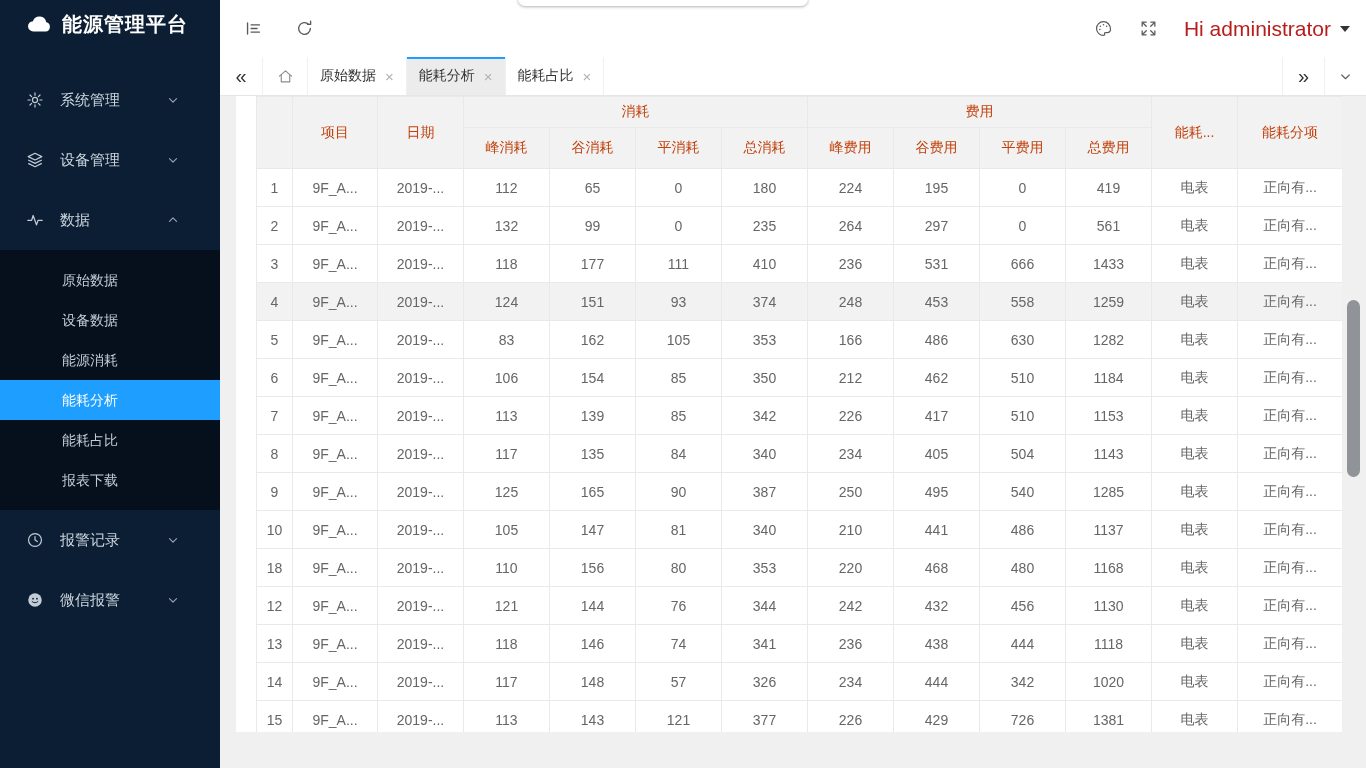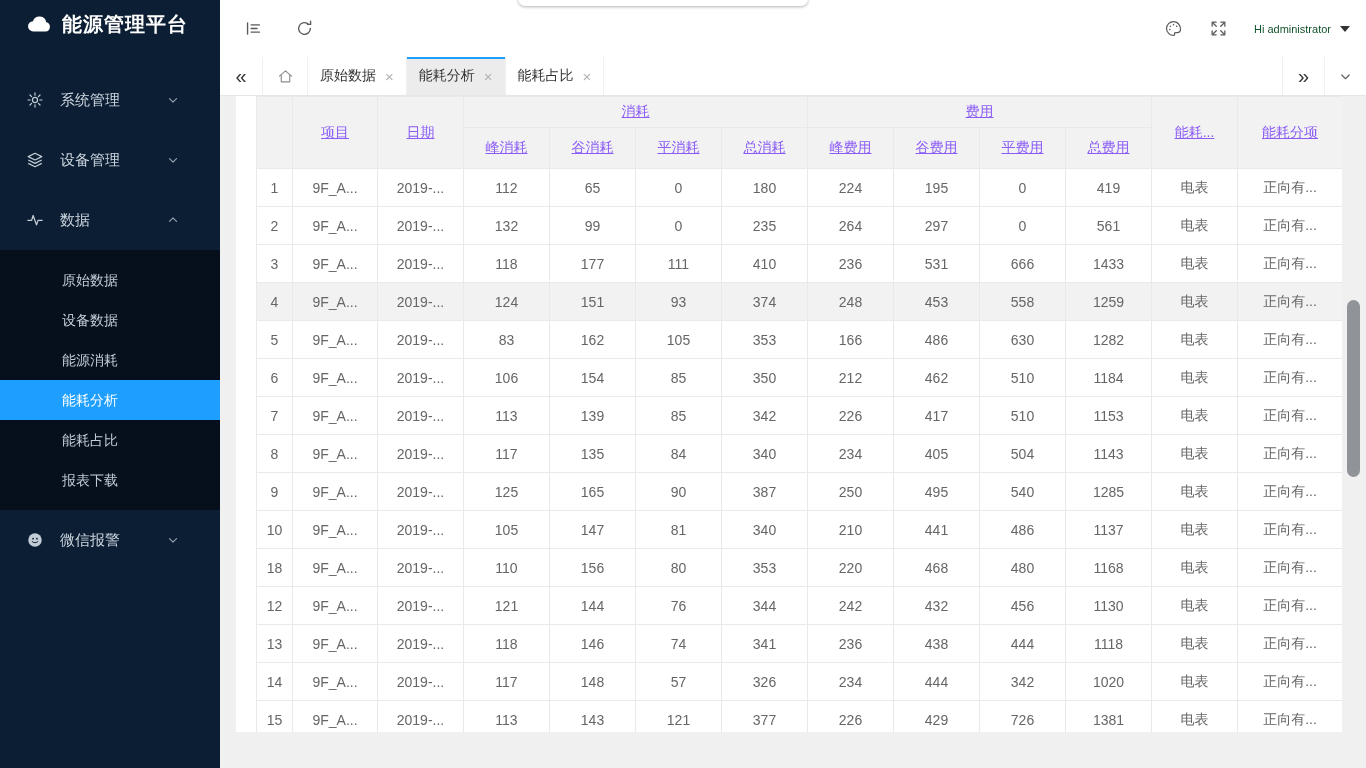--- a/index.html
+++ b/index.html
@@ -24,21 +24,21 @@
   .submenu{background:var(--submenu-bg);padding:10px 0;}
   .sub-item{height:40px;line-height:40px;padding-left:62px;color:#c2ccd6;font-size:14px;cursor:pointer;white-space:nowrap;}
   .sub-item.active{background:var(--accent);color:#fff;}
 
   
   .header{position:absolute;left:220px;top:0;right:0;height:57px;background:#fff;}
   .hdr-left{position:absolute;left:24px;top:0;height:57px;display:flex;align-items:center;gap:32px;}
   .hdr-right{position:absolute;right:16px;top:0;height:57px;display:flex;align-items:center;gap:26px;}
   .hdr-icon{width:19px;height:19px;color:#595959;cursor:pointer;}
   .user-wrap{display:flex;align-items:center;gap:9px;cursor:pointer;}
-  .user-label{font-size:11px;color:#14532d;}
+  .user-label{font-size:21px;color:#b91c1c;}
   .caret{width:0;height:0;border-left:5px solid transparent;border-right:5px solid transparent;border-top:6px solid #333;}
   .notch{position:absolute;left:298px;top:-3px;width:290px;height:9px;background:#fff;border-radius:0 0 7px 7px;box-shadow:0 1px 3px rgba(0,0,0,.3);}
 
   
   .tabbar{position:absolute;left:220px;top:57px;right:0;height:39px;background:#fff;border-bottom:1px solid #e6e6e6;display:flex;align-items:stretch;}
   .tb-btn{width:42px;display:flex;align-items:center;justify-content:center;font-size:20px;color:#333;cursor:pointer;}
   .tb-home{width:46px;display:flex;align-items:center;justify-content:center;border-left:1px solid #f0f0f0;border-right:1px solid #f0f0f0;cursor:pointer;}
   .tb-home .icn{width:17px;height:17px;color:#8c8c8c;}
   .tab{padding:0 12px;display:flex;align-items:center;font-size:14px;color:#333;border-right:1px solid #f0f0f0;position:relative;cursor:pointer;white-space:nowrap;}
   .tab .close{color:#b1b1b1;font-size:15px;margin-left:9px;}
@@ -46,21 +46,21 @@
   .tab.active::before{content:"";position:absolute;left:0;right:0;top:0;height:2px;background:var(--accent);}
   .tb-right{margin-left:auto;display:flex;}
   .tb-right .tb-btn{border-left:1px solid #f0f0f0;}
   .tb-right .icn{width:15px;height:15px;color:#666;}
 
   
   .content{position:absolute;left:220px;top:96px;right:0;bottom:0;background:var(--content-bg);}
   .panel{position:absolute;left:16px;top:0;width:1106px;height:636px;background:#fff;overflow:hidden;}
   table.tbl{margin-left:20px;width:1086px;border-collapse:collapse;table-layout:fixed;font-size:14px;}
   .tbl th,.tbl td{border:1px solid var(--tbl-border);text-align:center;overflow:hidden;white-space:nowrap;}
-  .tbl th{background:var(--tbl-head-bg);font-weight:normal;color:#8b5cf6;text-decoration:underline;}
+  .tbl th{background:var(--tbl-head-bg);font-weight:normal;color:#c2410c;}
   .tbl thead tr:first-child th{height:31px;}
   .tbl thead tr:last-child th{height:41px;}
   .tbl td{height:38px;color:#666;background:#fff;}
   .tbl tr.highlight td{background:#f2f2f2;}
   .scroll-thumb{position:absolute;right:6px;top:204px;width:13px;height:177px;background:#909498;border-radius:7px;cursor:pointer;}
 </style>
 </head>
 <body>
 
 <aside class="sidebar">
@@ -115,20 +115,34 @@
           </svg>
         </span>
       </div>
       <div class="submenu">
         <div class="sub-item">原始数据</div>
         <div class="sub-item">设备数据</div>
         <div class="sub-item">能源消耗</div>
         <div class="sub-item active">能耗分析</div>
         <div class="sub-item">能耗占比</div>
         <div class="sub-item">报表下载</div>
+      </div>
+      <div class="nav-item">
+        <span class="icn ">
+          <svg viewBox="0 0 24 24" fill="none" stroke="currentColor" stroke-width="1.6" stroke-linecap="round">
+            <circle cx="12" cy="12" r="8.6"></circle>
+            <path d="M12 7.3V12l3.1 2.1"></path>
+          </svg>
+        </span>
+        <span>报警记录</span>
+        <span class="icn chev">
+          <svg viewBox="0 0 24 24" fill="none" stroke="currentColor" stroke-width="2" stroke-linecap="round" stroke-linejoin="round">
+            <path d="M6 9.5 12 15.5 18 9.5"></path>
+          </svg>
+        </span>
       </div>
       <div class="nav-item">
         <span class="icn ">
           <svg viewBox="0 0 24 24">
             <circle cx="12" cy="12" r="9" fill="currentColor"></circle>
             <circle cx="9.4" cy="10.2" r="1.2" fill="#0c1e33"></circle>
             <circle cx="14.6" cy="10.2" r="1.2" fill="#0c1e33"></circle>
             <path d="M8.2 14.2c2.4 2 5.2 2 7.6 0" stroke="#0c1e33" stroke-width="1.3" fill="none" stroke-linecap="round"></path>
           </svg>
         </span>

